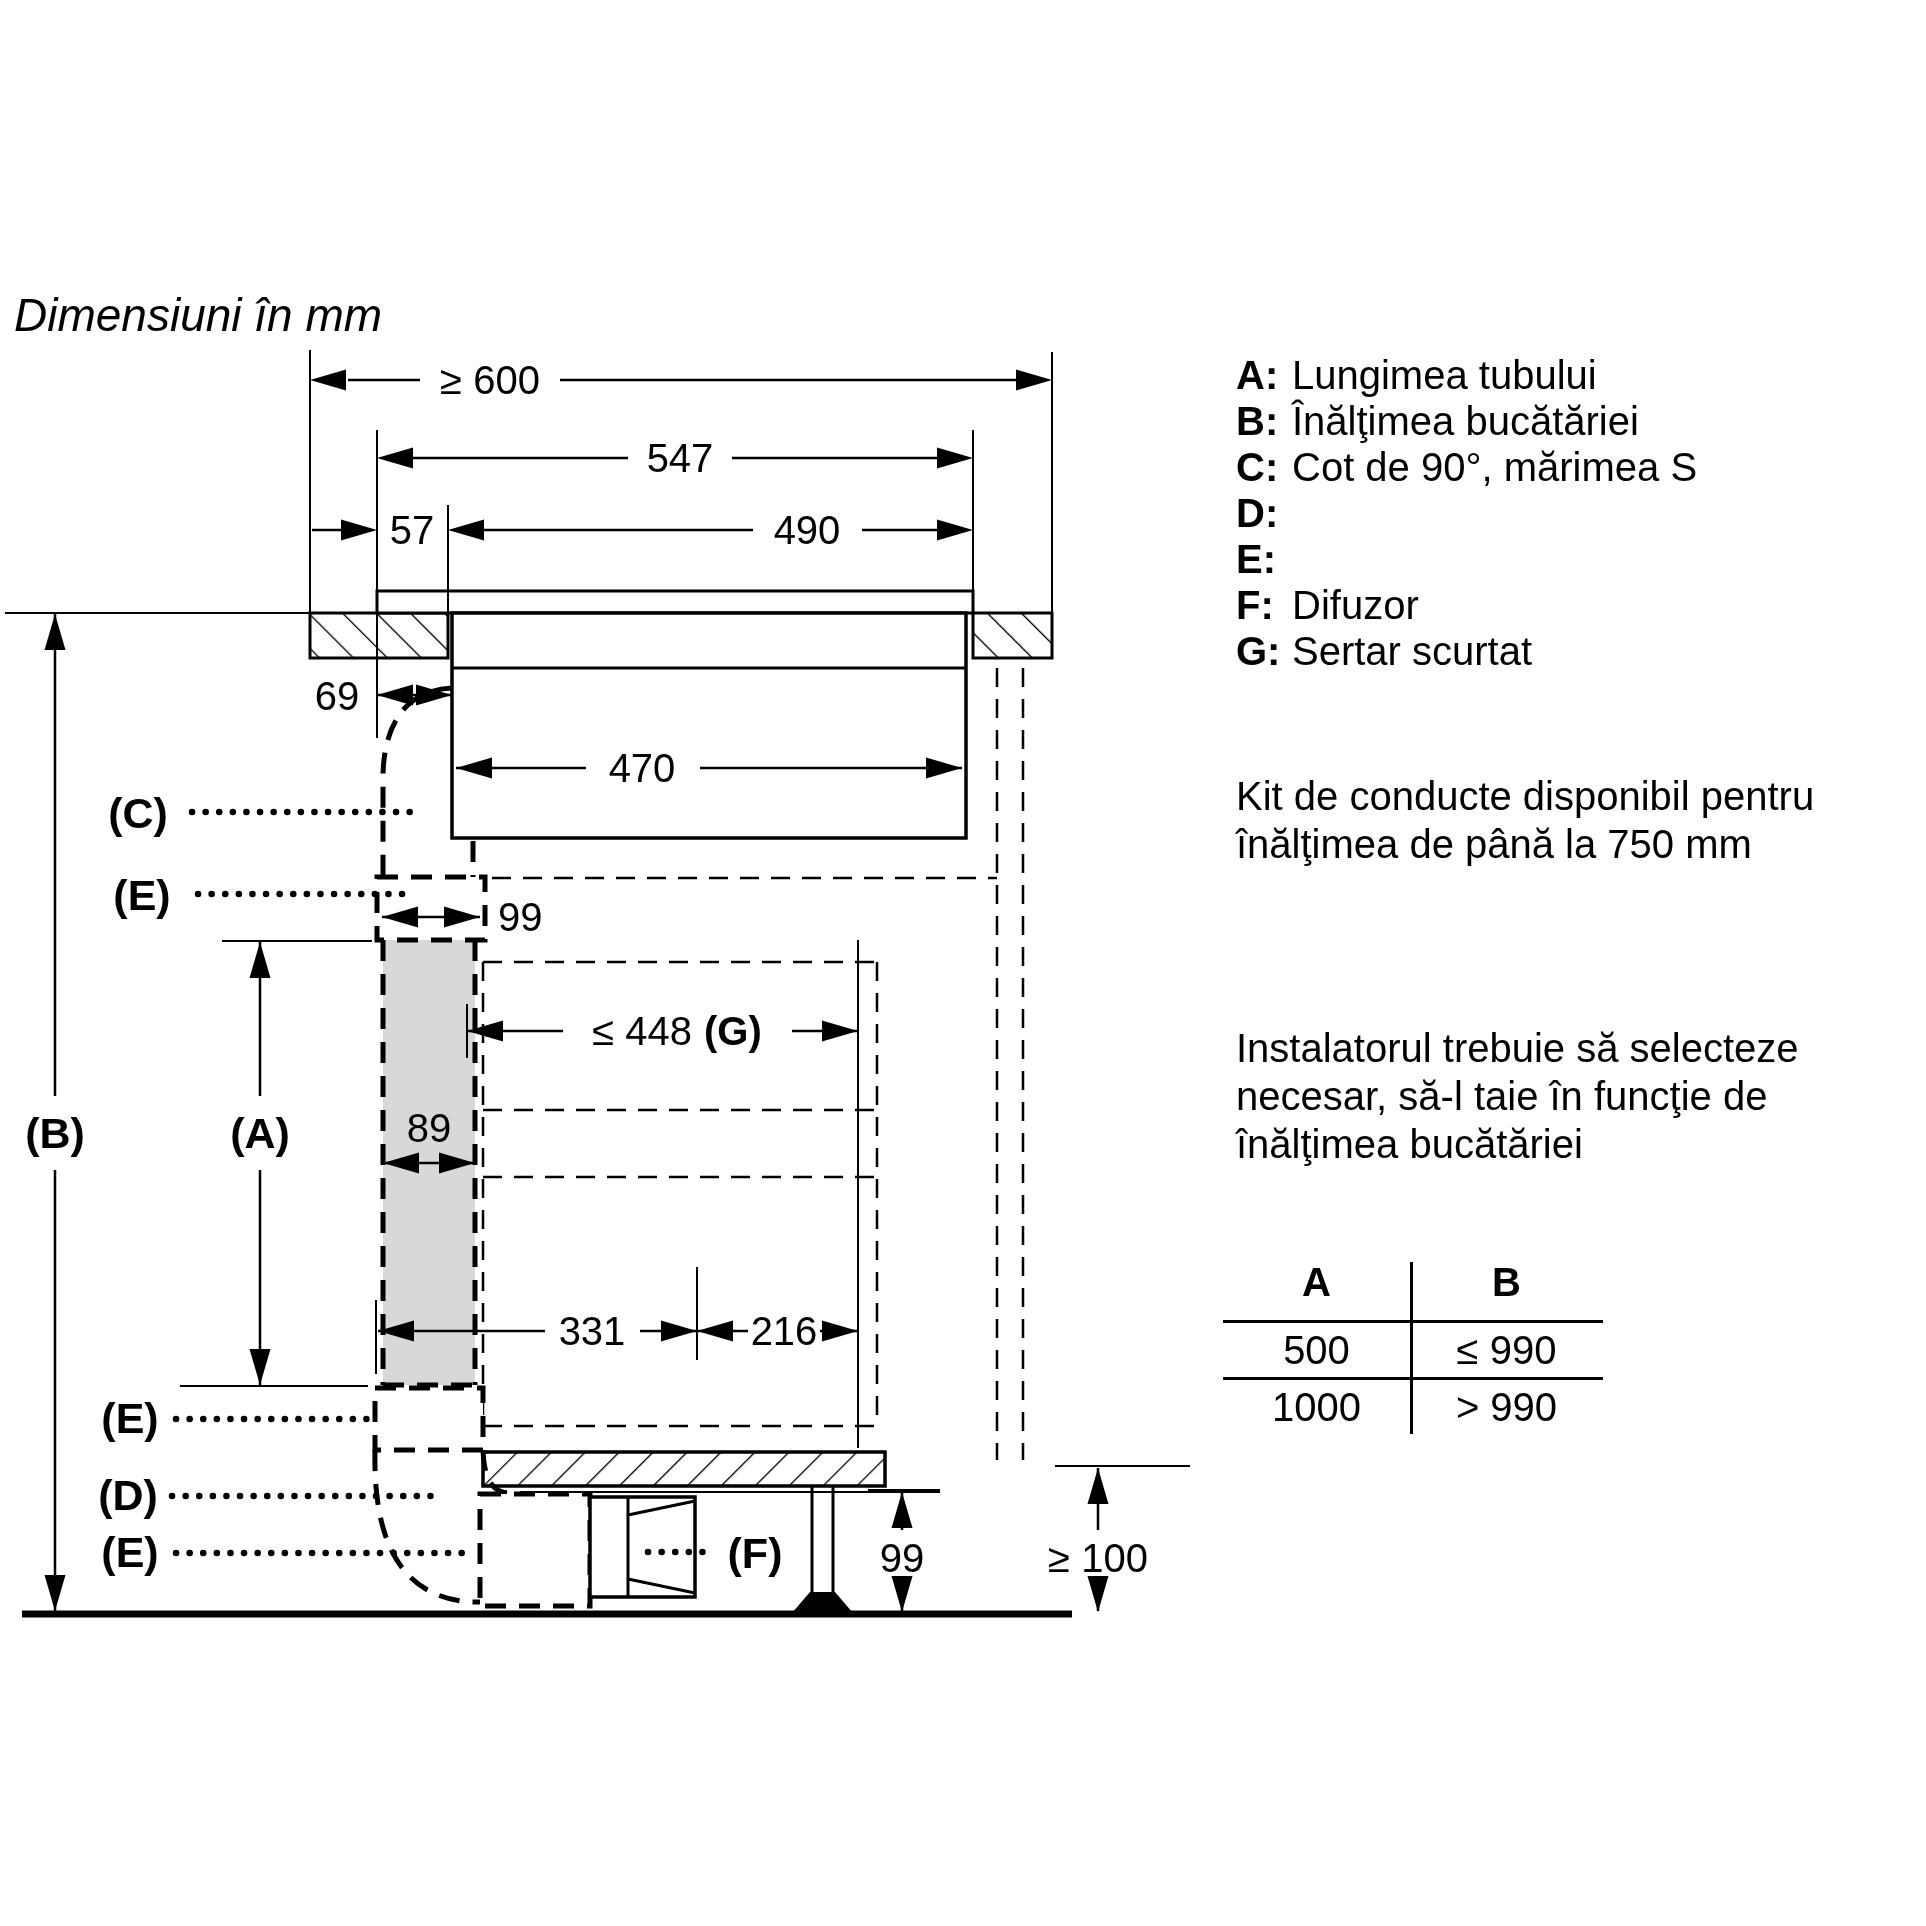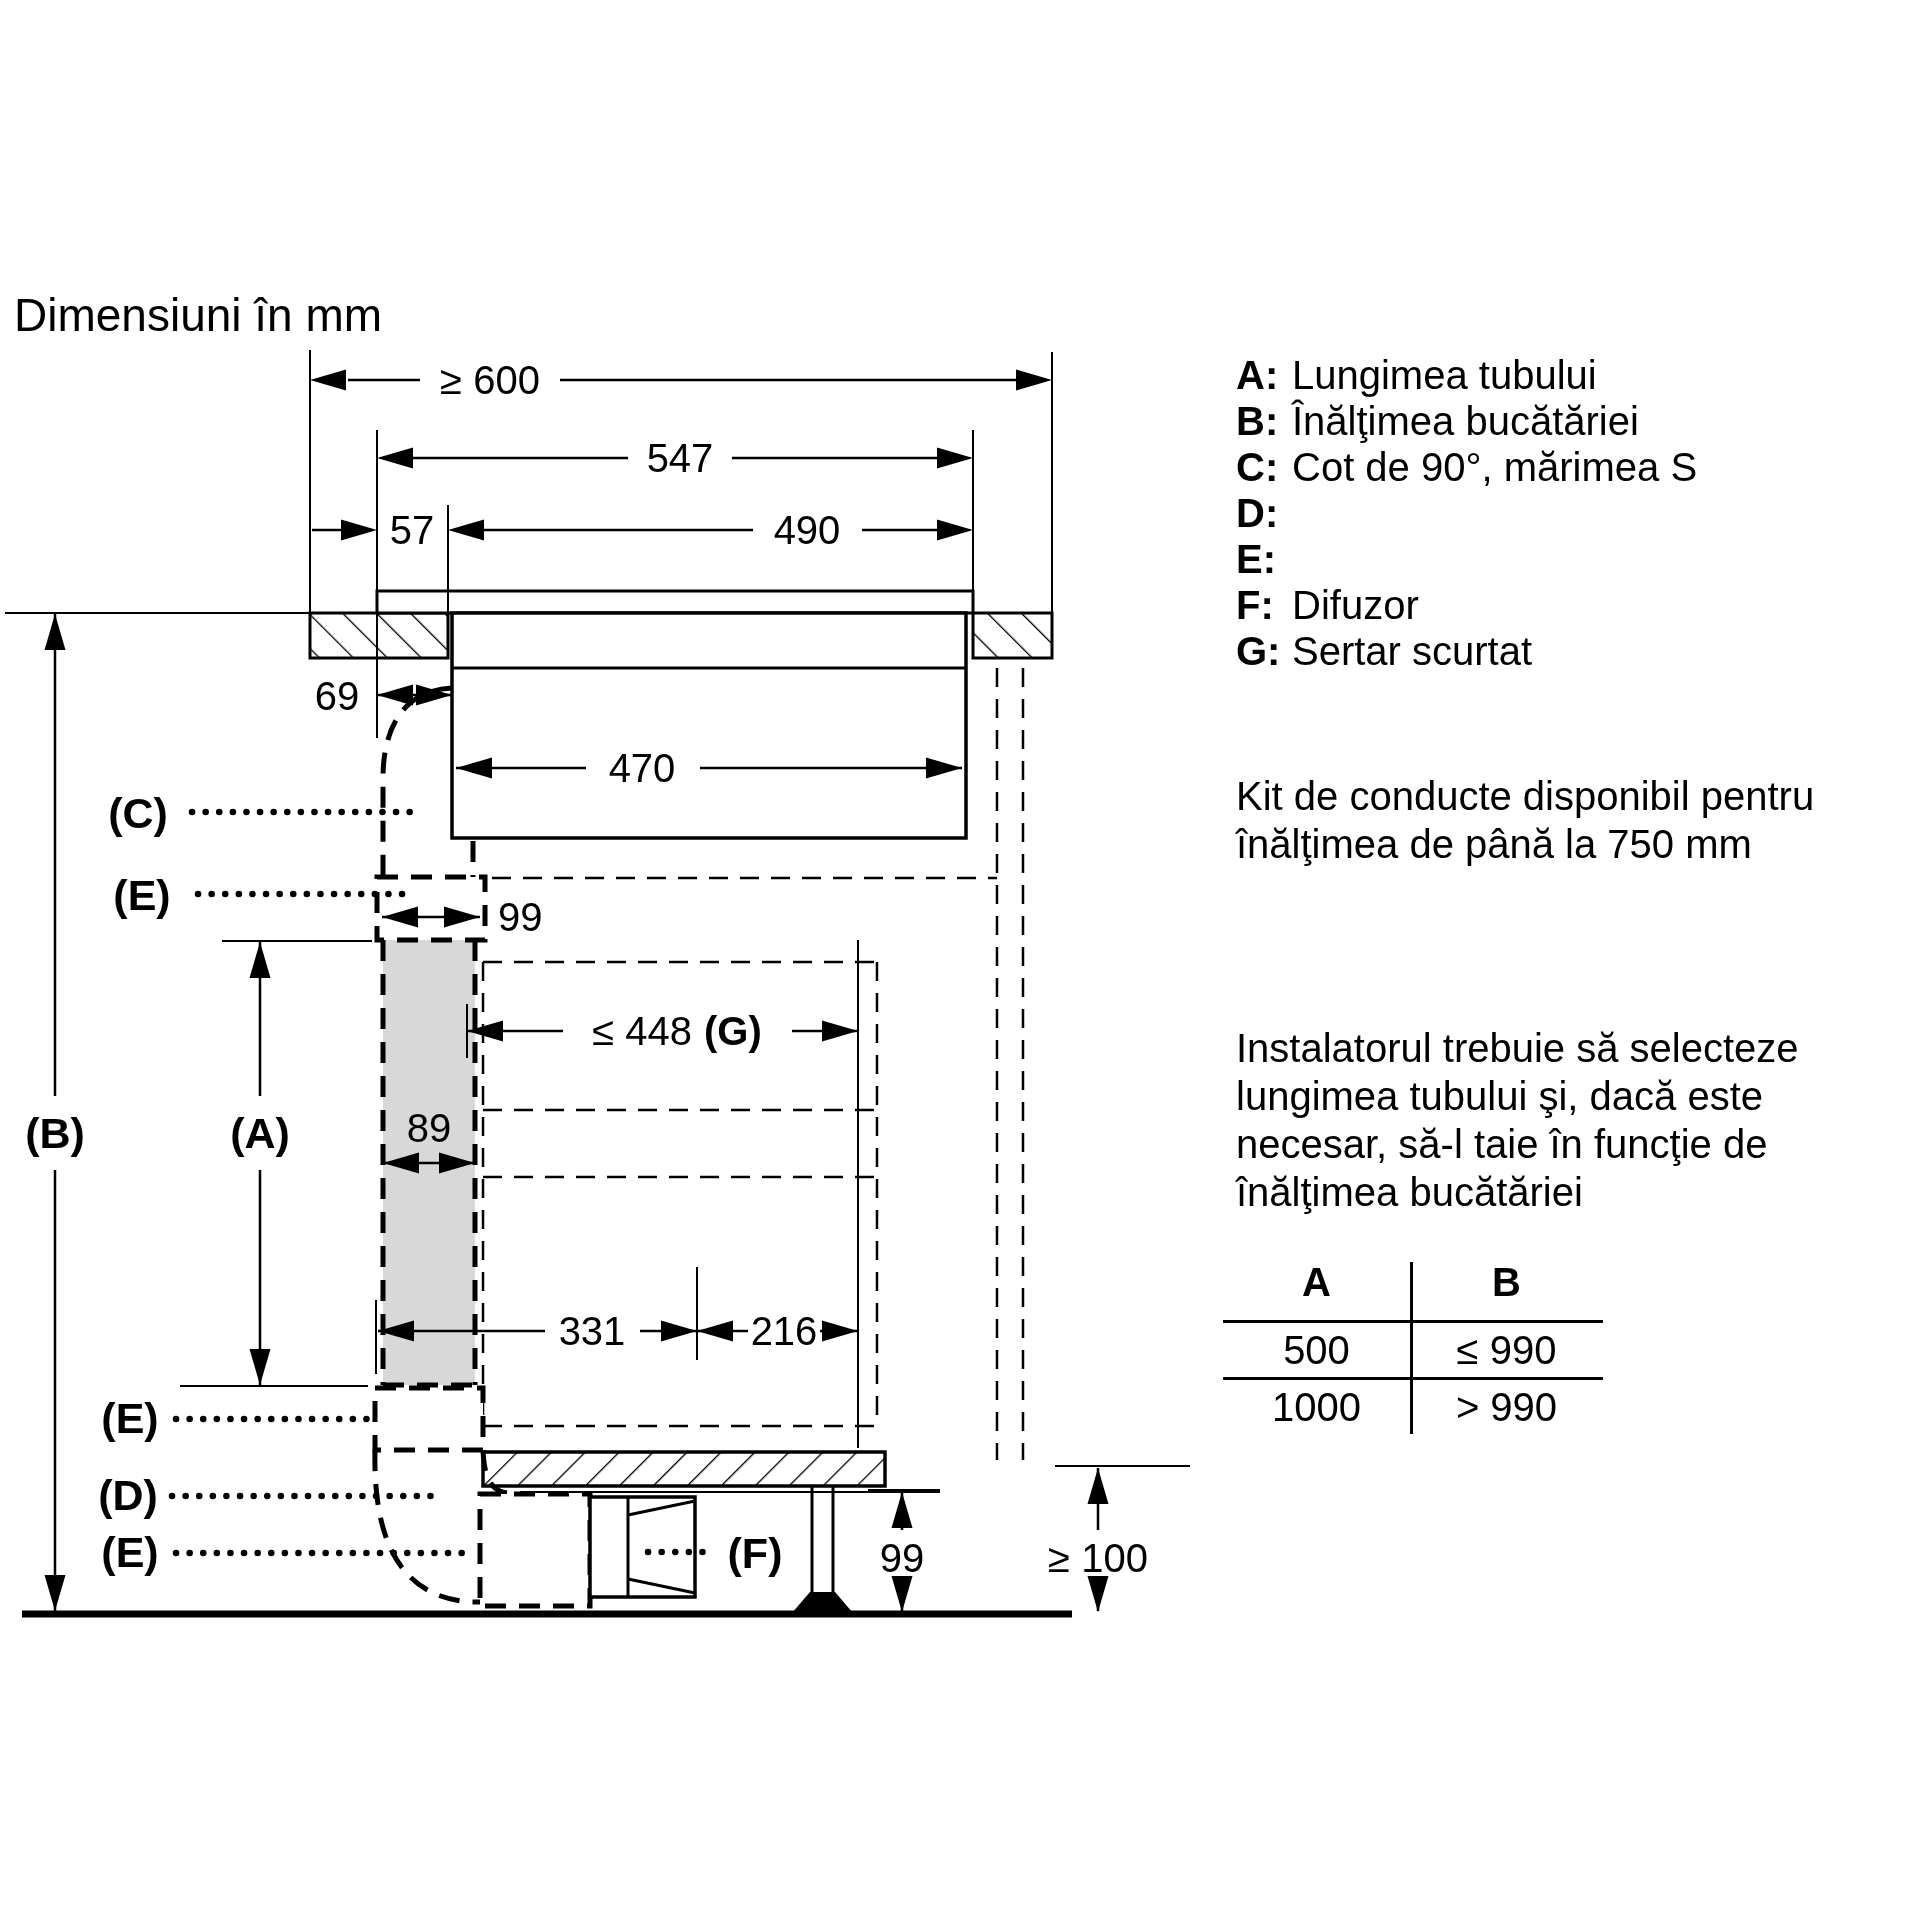--- a/index.html
+++ b/index.html
@@ -1,19 +1,19 @@
 <!DOCTYPE html>
 <html><head>
 <meta charset="utf-8">
 <style>
   html,body{margin:0;padding:0;}
   body{width:1926px;height:1926px;background:#fff;position:relative;overflow:hidden;
        font-family:"Liberation Sans", sans-serif;color:#000;}
   .abs{position:absolute;}
-  #title{left:14px;top:288px;font-size:46px;}
+  #title{left:14px;top:288px;font-size:46px;font-style:italic;}
   .legend{left:1236px;top:352px;font-size:40px;line-height:46px;}
   .legend .row{display:flex;}
   .legend .k{font-weight:bold;width:56px;flex:none;}
   .note{font-size:40px;line-height:48px;}
   #note1{left:1236px;top:772px;}
   #note2{left:1236px;top:1024px;}
   #abtable{left:1223px;top:1256px;width:380px;height:180px;font-size:40px;}
   #abtable .cell{position:absolute;text-align:center;}
   .hline{position:absolute;border-top:3px solid #000;width:380px;left:0;}
   .vline{position:absolute;border-left:3px solid #000;left:187px;top:6px;height:172px;}
@@ -216,21 +216,20 @@
     </div>
 </div>
 
 <div id="note1" class="abs note">
   <div>Kit de conducte disponibil pentru</div>
   <div>înălţimea de până la 750 mm</div>
 </div>
 
 <div id="note2" class="abs note">
   <div>Instalatorul trebuie să selecteze</div>
-  <div>lungimea tubului şi, dacă este</div>
   <div>necesar, să-l taie în funcţie de</div>
   <div>înălţimea bucătăriei</div>
 </div>
 
 <div id="abtable" class="abs">
   <div class="cell" style="left:0;top:4px;width:187px;font-weight:bold">A</div>
   <div class="cell" style="left:187px;top:4px;width:193px;font-weight:bold">B</div>
   <div class="hline" style="top:64px"></div>
   <div class="cell" style="left:0;top:72px;width:187px">500</div>
   <div class="cell" style="left:187px;top:72px;width:193px">≤ 990</div>

